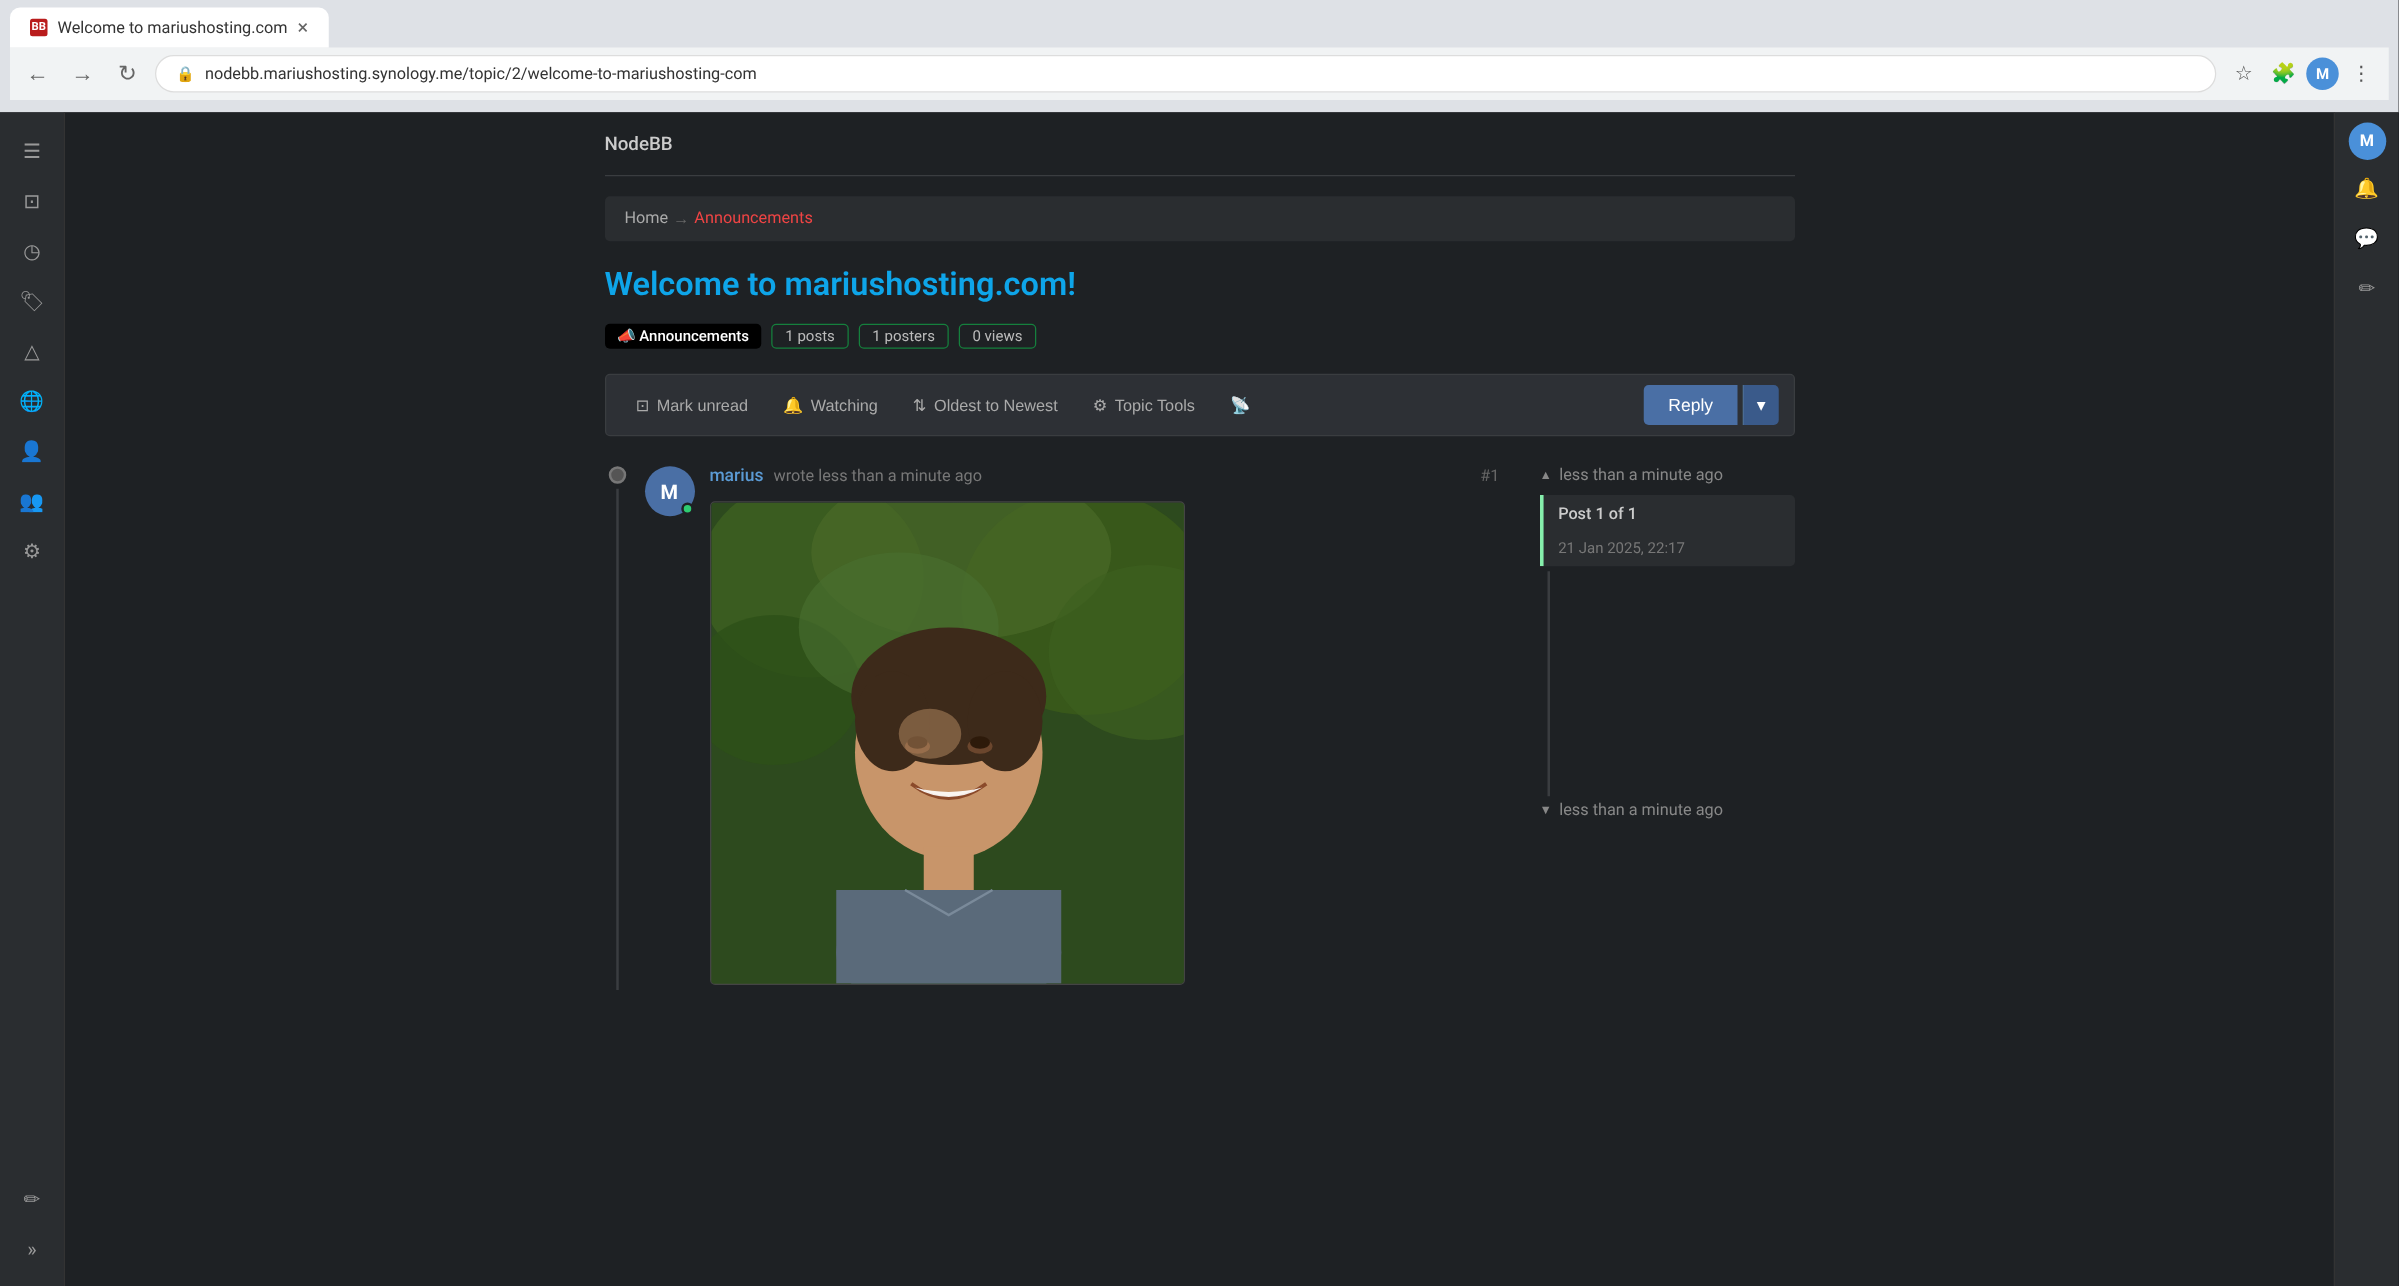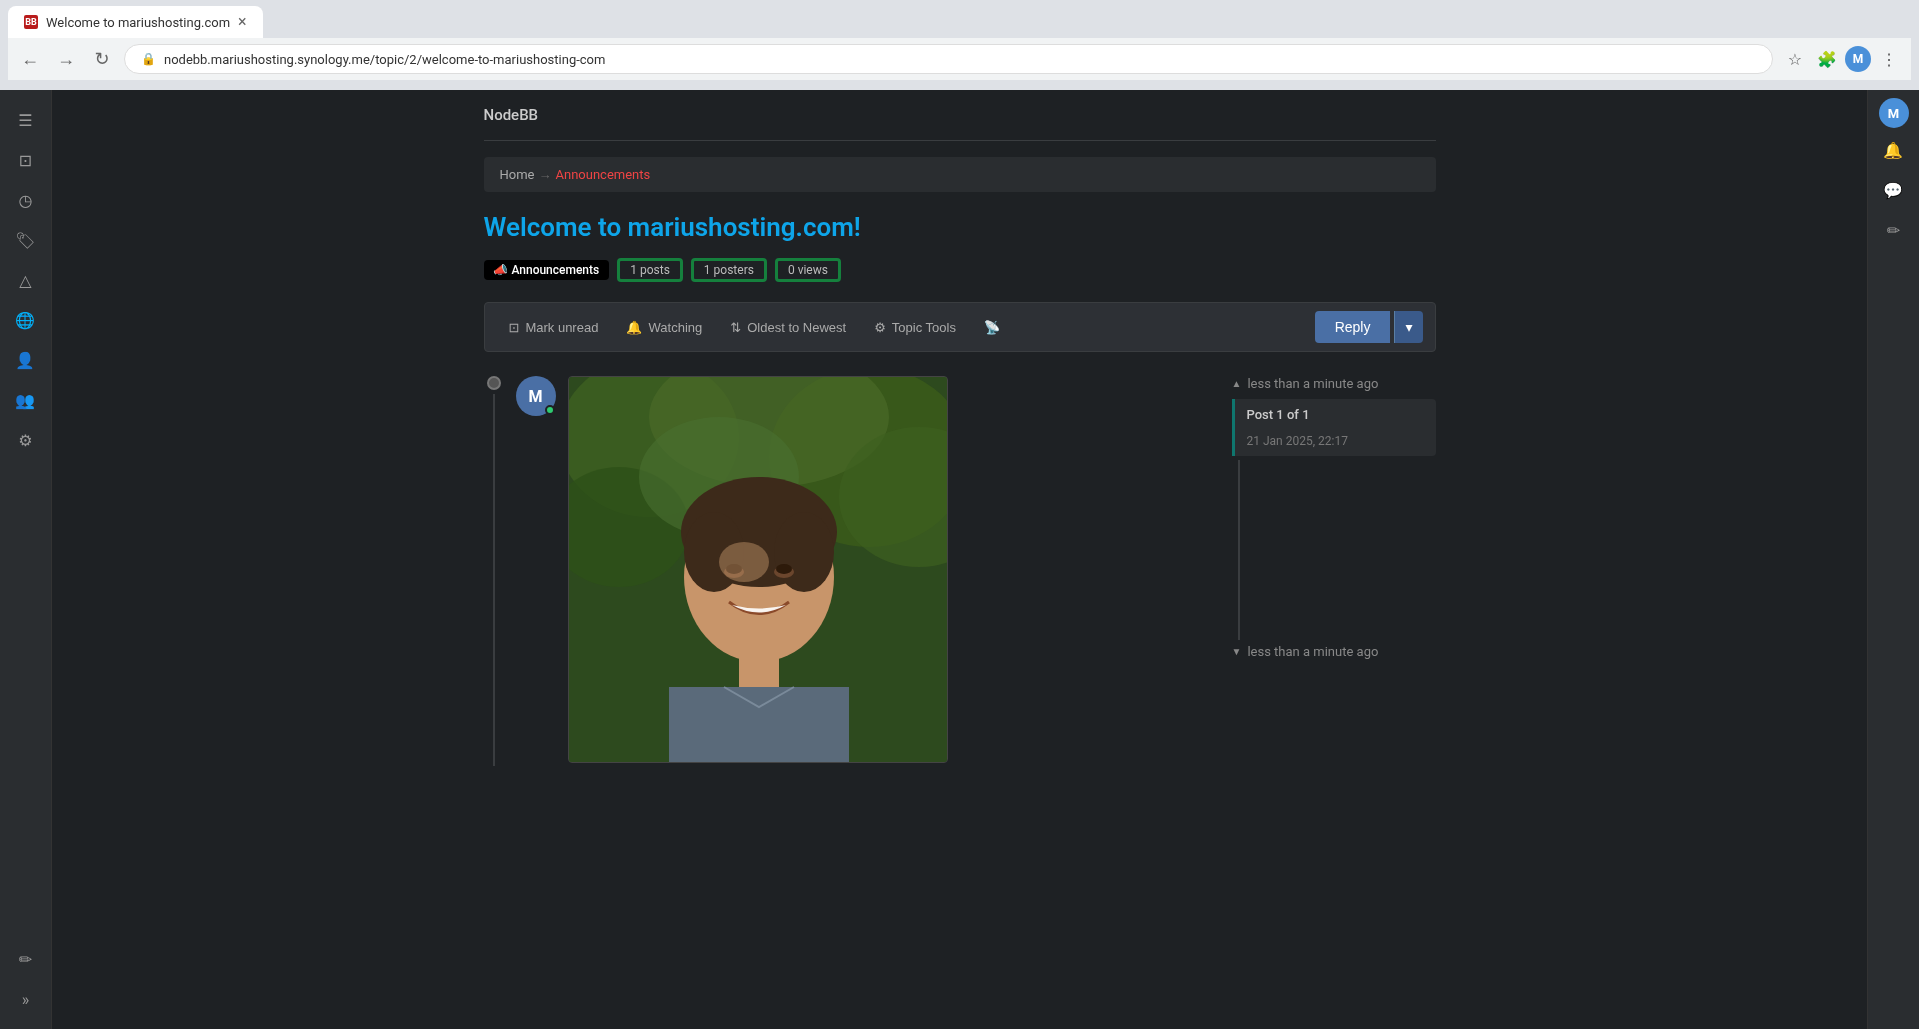--- a/index.html
+++ b/index.html
@@ -246,21 +246,21 @@
       color: white;
       padding: 3px 10px;
       border-radius: 4px;
       font-size: 12px;
       font-weight: 500;
       display: flex;
       align-items: center;
       gap: 4px;
     }
     .badge-stat {
-      border: 3px solid #15803d;
+      border: 1px solid #15803d;
       color: #bbb;
       padding: 2px 10px;
       border-radius: 4px;
       font-size: 12px;
     }
 
     
     .topic-toolbar {
       background: #2d3035;
       border: 1px solid #3a3d40;
@@ -405,21 +405,21 @@
       display: flex;
       align-items: center;
       gap: 6px;
       color: #888;
       font-size: 13px;
       margin-bottom: 8px;
       cursor: pointer;
     }
     .post-index-item {
       background: #2a2d30;
-      border-left: 3px solid #0f766e;
+      border-left: 3px solid #86efac;
       padding: 8px 12px;
       margin-bottom: 4px;
       border-radius: 0 4px 4px 0;
     }
     .post-index-title {
       color: #ccc;
       font-size: 13px;
       font-weight: 500;
     }
     .post-index-date {
@@ -555,20 +555,25 @@
           </div>
 
           <div style="display:flex;flex-direction:column;align-items:center;">
             <div class="post-avatar">
               <span>M</span>
               <div class="avatar-online"></div>
             </div>
           </div>
 
           <div class="post-content">
+            <div class="post-header">
+              <a href="#" class="post-author">marius</a>
+              <span class="post-time">wrote less than a minute ago</span>
+              <span class="post-number">#1</span>
+            </div>
 
             
             <div class="post-image-container">
               <div class="post-image-placeholder">
 
                 <svg width="380" height="385" xmlns="http://www.w3.org/2000/svg">
 
                   <rect width="380" height="385" fill="#2d4a1e"></rect>
                   <ellipse cx="80" cy="60" rx="90" ry="80" fill="#3d6020" opacity="0.8"></ellipse>
                   <ellipse cx="300" cy="80" rx="100" ry="90" fill="#3a5a1a" opacity="0.9"></ellipse>

